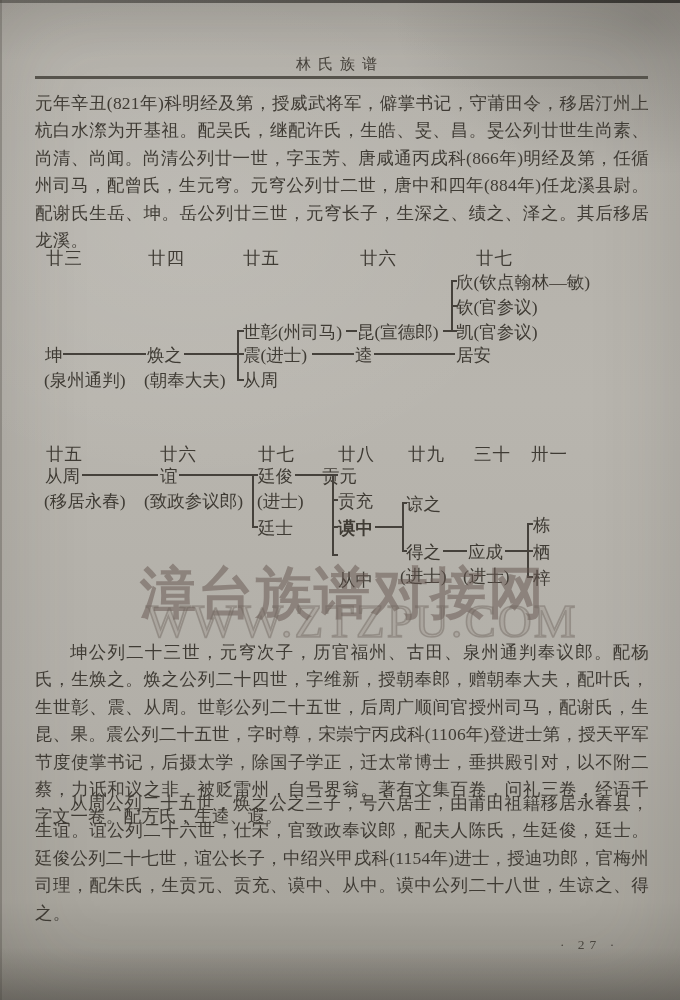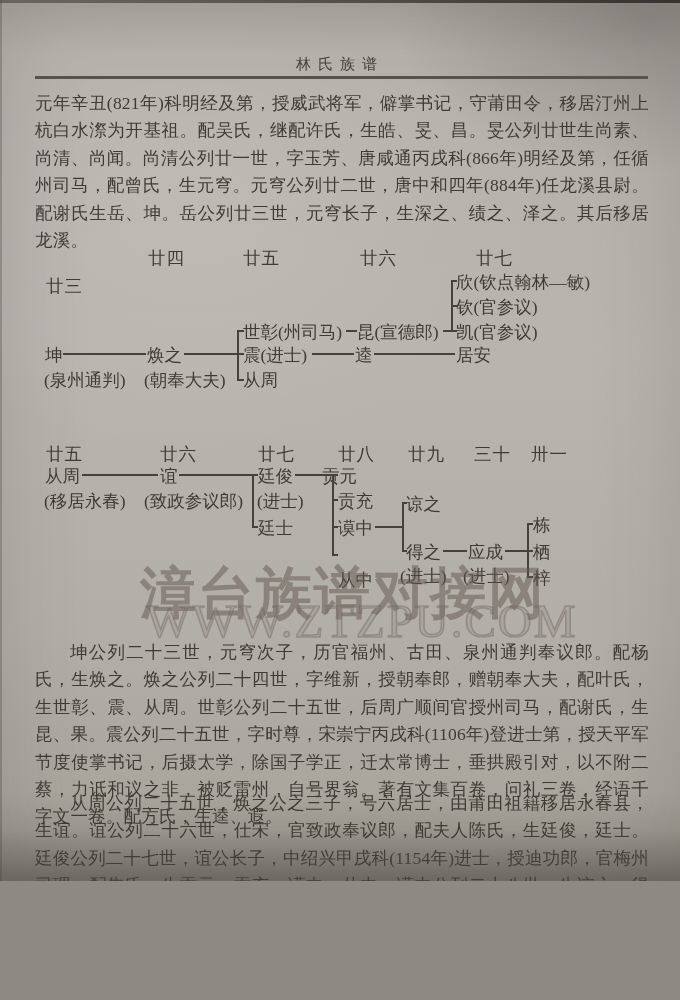--- a/index.html
+++ b/index.html
@@ -1,17 +1,17 @@
 <!DOCTYPE html>
 <html><head>
 <meta charset="utf-8">
 <style>
   html,body{margin:0;padding:0;background:#8d8a83;}
   #canvas{
-    position:relative;width:680px;height:881px;overflow:hidden;
+    position:relative;width:680px;height:1000px;overflow:hidden;
     background:
       radial-gradient(ellipse 520px 380px at 28% 22%, rgba(255,255,255,0.10), rgba(255,255,255,0) 70%),
       radial-gradient(ellipse 420px 260px at 95% 2%, rgba(50,48,44,0.25), rgba(50,48,44,0) 60%),
       linear-gradient(180deg,#a8a59e 0%,#b4b1aa 6%,#b8b5ae 40%,#b2afa8 72%,#a9a69e 90%,#918e86 98%,#8a8780 100%);
     box-shadow: inset 0 0 90px rgba(60,55,48,0.18);
     font-family:"Liberation Serif","DejaVu Serif",serif;
     color:#3f3b34;
   }
   .topedge{position:absolute;left:0;top:0;width:680px;height:3px;
     background:linear-gradient(90deg,rgba(62,60,55,0.55),rgba(40,38,35,0.85));}
@@ -42,21 +42,21 @@
 <div id="canvas">
   <div class="topedge"></div>
   <div class="leftedge"></div>
 
   <div class="htitle">林氏族谱</div>
   <div class="hrule"></div>
 
   <div class="para" style="top:90px;">元年辛丑(821年)科明经及第，授威武将军，僻掌书记，守莆田令，移居汀州上杭白水漈为开基祖。配吴氏，继配许氏，生皓、旻、昌。旻公列廿世生尚素、尚清、尚闻。尚清公列廿一世，字玉芳、唐咸通丙戌科(866年)明经及第，任循州司马，配曾氏，生元穹。元穹公列廿二世，唐中和四年(884年)任龙溪县尉。配谢氏生岳、坤。岳公列廿三世，元穹长子，生深之、绩之、泽之。其后移居龙溪。</div>
 
   <div>
-    <span class="gen" style="left:46px;top:246px;margin-top:28px;">廿三</span>
+    <span class="gen" style="left:46px;top:246px;">廿三</span>
     <span class="gen" style="left:148px;top:246px;">廿四</span>
     <span class="gen" style="left:243px;top:246px;">廿五</span>
     <span class="gen" style="left:360px;top:246px;">廿六</span>
     <span class="gen" style="left:476px;top:246px;">廿七</span>
 
     <span class="n" style="left:456px;top:270px;">欣(钦点翰林—敏)</span>
     <span class="n" style="left:456px;top:295px;">钦(官参议)</span>
     <span class="n" style="left:243px;top:320px;">世彰(州司马)</span>
     <span class="n" style="left:357px;top:320px;">昆(宣德郎)</span>
     <span class="n" style="left:456px;top:320px;">凯(官参议)</span>
@@ -97,21 +97,21 @@
     <span class="n" style="left:45px;top:464px;">从周</span>
     <span class="n" style="left:160px;top:464px;">谊</span>
     <span class="n" style="left:258px;top:464px;">廷俊</span>
     <span class="n" style="left:322px;top:464px;text-align:right;">贡元</span>
     <span class="n" style="left:44px;top:489px;">(移居永春)</span>
     <span class="n" style="left:144px;top:489px;">(致政参议郎)</span>
     <span class="n" style="left:257px;top:489px;">(进士)</span>
     <span class="n" style="left:338px;top:489px;">贡充</span>
     <span class="n" style="left:406px;top:492px;">谅之</span>
     <span class="n" style="left:258px;top:516px;">廷士</span>
-    <span class="n" style="left:338px;top:516px;">谟中</span>
+    <span class="n" style="left:338px;top:516px;font-weight:bold;">谟中</span>
     <span class="n" style="left:533px;top:513px;">栋</span>
     <span class="n" style="left:338px;top:568px;">从中</span>
     <span class="n" style="left:406px;top:540px;">得之</span>
     <span class="n" style="left:468px;top:540px;">应成</span>
     <span class="n" style="left:533px;top:540px;">栖</span>
     <span class="n" style="left:400px;top:564px;">(进士)</span>
     <span class="n" style="left:463px;top:564px;">(进士)</span>
     <span class="n" style="left:533px;top:566px;">梓</span>
 
     <div class="ln h" style="left:82px;top:474px;width:76px;"></div>

